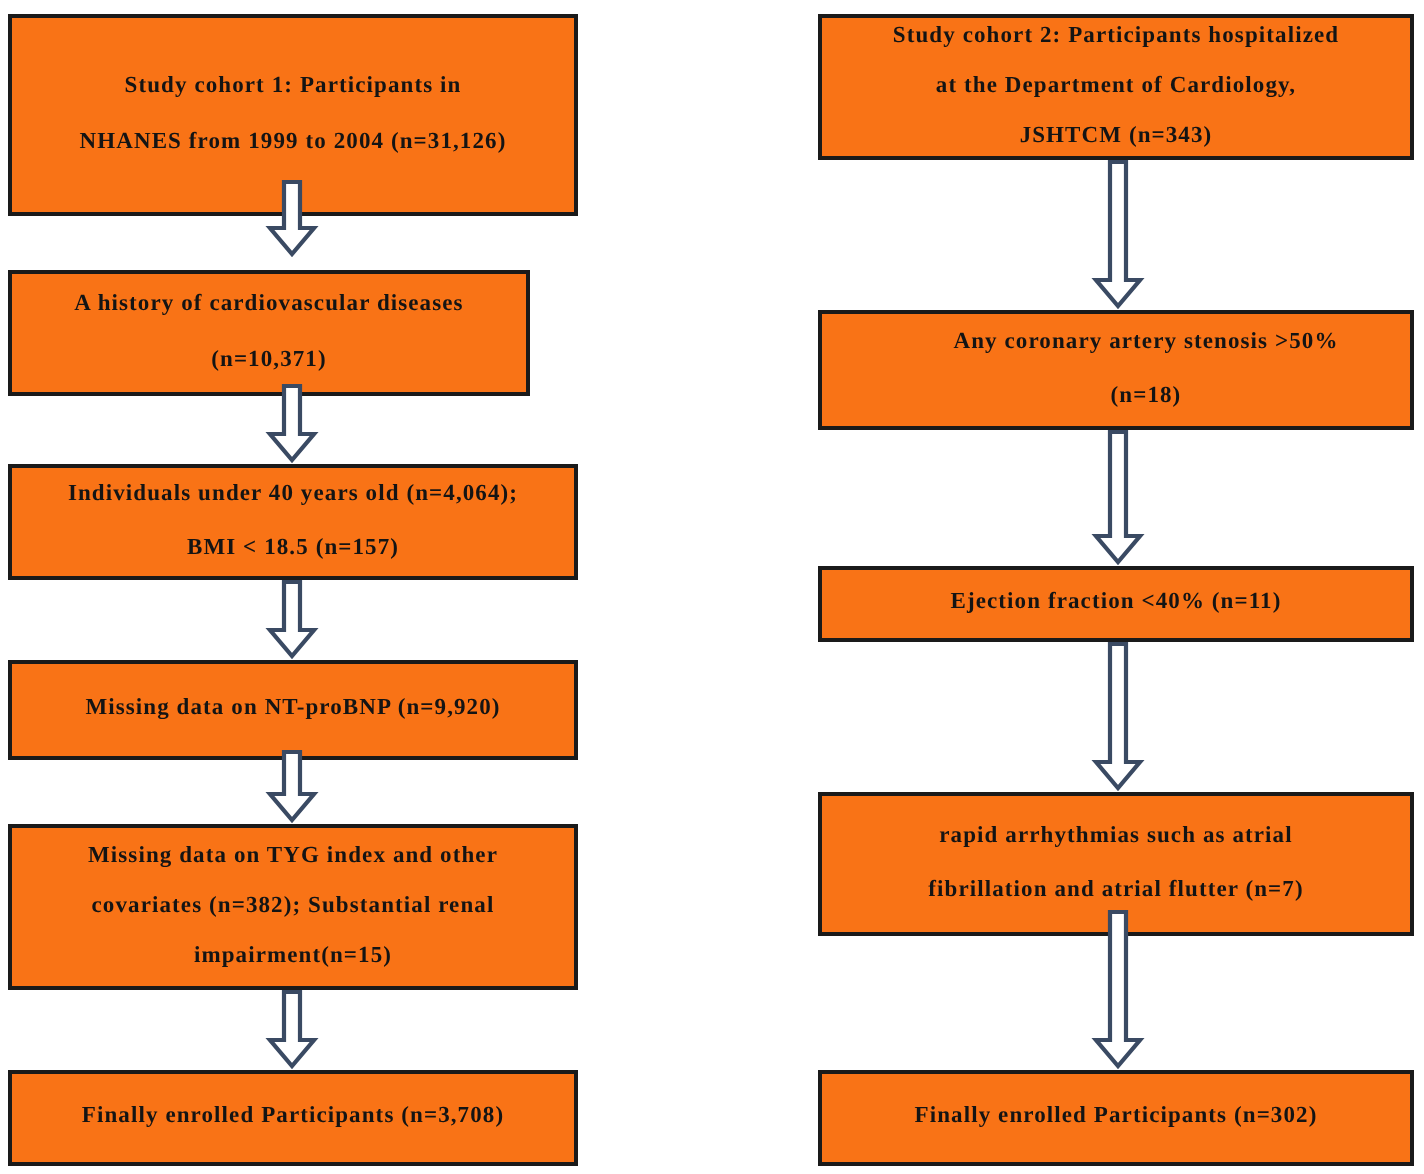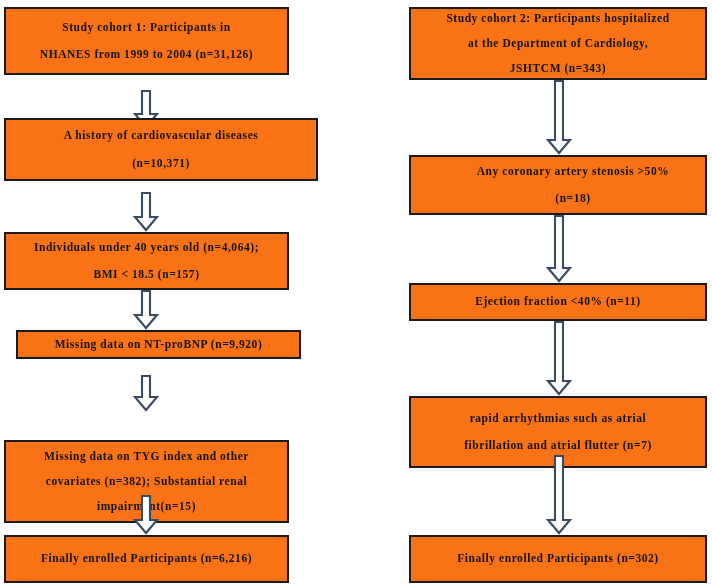--- a/index.html
+++ b/index.html
@@ -59,32 +59,32 @@
   }
   .arrow svg { display: block; width: 100%; height: 100%; }
 </style>
 </head>
 <body>
 
 <div id="flowchart">
 
   <div class="column" id="column-left">
 
-    <div class="node-box rows-2" style="left:4px; top:7px; width:285px; height:68px;">
+    <div class="node-box rows-2" style="left:4px; top:7px; width:285px; height:101px;">
       <span class="node-line">Study cohort 1: Participants in</span>
       <span class="node-line">NHANES from 1999 to 2004 (n=31,126)</span>
     </div>
 
     <div class="arrow" style="left:130px; top:90px; width:32px; height:39px;">
       <svg viewBox="0 0 32 39" preserveAspectRatio="none">
         <polygon points="12,1 20,1 20,24 27,24 16,37 5,24 12,24" fill="#ffffff" stroke="#3a4a63" stroke-width="2.1"></polygon>
       </svg>
     </div>
 
-    <div class="node-box rows-2" style="left:4px; top:118px; width:314px; height:63px;">
+    <div class="node-box rows-2" style="left:4px; top:135px; width:261px; height:63px;">
       <span class="node-line">A history of cardiovascular diseases</span>
       <span class="node-line">(n=10,371)</span>
     </div>
 
     <div class="arrow" style="left:130px; top:192px; width:32px; height:40px;">
       <svg viewBox="0 0 32 40" preserveAspectRatio="none">
         <polygon points="12,1 20,1 20,25 27,25 16,38 5,25 12,25" fill="#ffffff" stroke="#3a4a63" stroke-width="2.1"></polygon>
       </svg>
     </div>
 
@@ -92,44 +92,44 @@
       <span class="node-line">Individuals under 40 years old (n=4,064);</span>
       <span class="node-line">BMI &lt; 18.5 (n=157)</span>
     </div>
 
     <div class="arrow" style="left:130px; top:290px; width:32px; height:40px;">
       <svg viewBox="0 0 32 40" preserveAspectRatio="none">
         <polygon points="12,1 20,1 20,25 27,25 16,38 5,25 12,25" fill="#ffffff" stroke="#3a4a63" stroke-width="2.1"></polygon>
       </svg>
     </div>
 
-    <div class="node-box rows-1" style="left:16px; top:330px; width:285px; height:29px;">
+    <div class="node-box rows-1" style="left:4px; top:330px; width:285px; height:50px;">
       <span class="node-line">Missing data on NT-proBNP (n=9,920)</span>
     </div>
 
     <div class="arrow" style="left:130px; top:375px; width:32px; height:37px;">
       <svg viewBox="0 0 32 37" preserveAspectRatio="none">
         <polygon points="12,1 20,1 20,22 27,22 16,35 5,22 12,22" fill="#ffffff" stroke="#3a4a63" stroke-width="2.1"></polygon>
       </svg>
     </div>
 
-    <div class="node-box rows-3" style="left:4px; top:412px; width:285px; height:83px;margin-top:28px;">
+    <div class="node-box rows-3" style="left:4px; top:412px; width:285px; height:83px;">
       <span class="node-line">Missing data on TYG index and other</span>
       <span class="node-line">covariates (n=382); Substantial renal</span>
       <span class="node-line">impairment(n=15)</span>
     </div>
 
     <div class="arrow" style="left:130px; top:495px; width:32px; height:40px;">
       <svg viewBox="0 0 32 40" preserveAspectRatio="none">
         <polygon points="12,1 20,1 20,25 27,25 16,38 5,25 12,25" fill="#ffffff" stroke="#3a4a63" stroke-width="2.1"></polygon>
       </svg>
     </div>
 
     <div class="node-box rows-1" style="left:4px; top:535px; width:285px; height:48px;">
-      <span class="node-line">Finally enrolled Participants (n=6,216)</span>
+      <span class="node-line">Finally enrolled Participants (n=3,708)</span>
     </div>
 
   </div>
 
   <div class="column" id="column-right">
 
     <div class="node-box rows-3" style="left:53px; top:7px; width:298px; height:73px;">
       <span class="node-line">Study cohort 2: Participants hospitalized</span>
       <span class="node-line">at the Department of Cardiology,</span>
       <span class="node-line">JSHTCM (n=343)</span>

